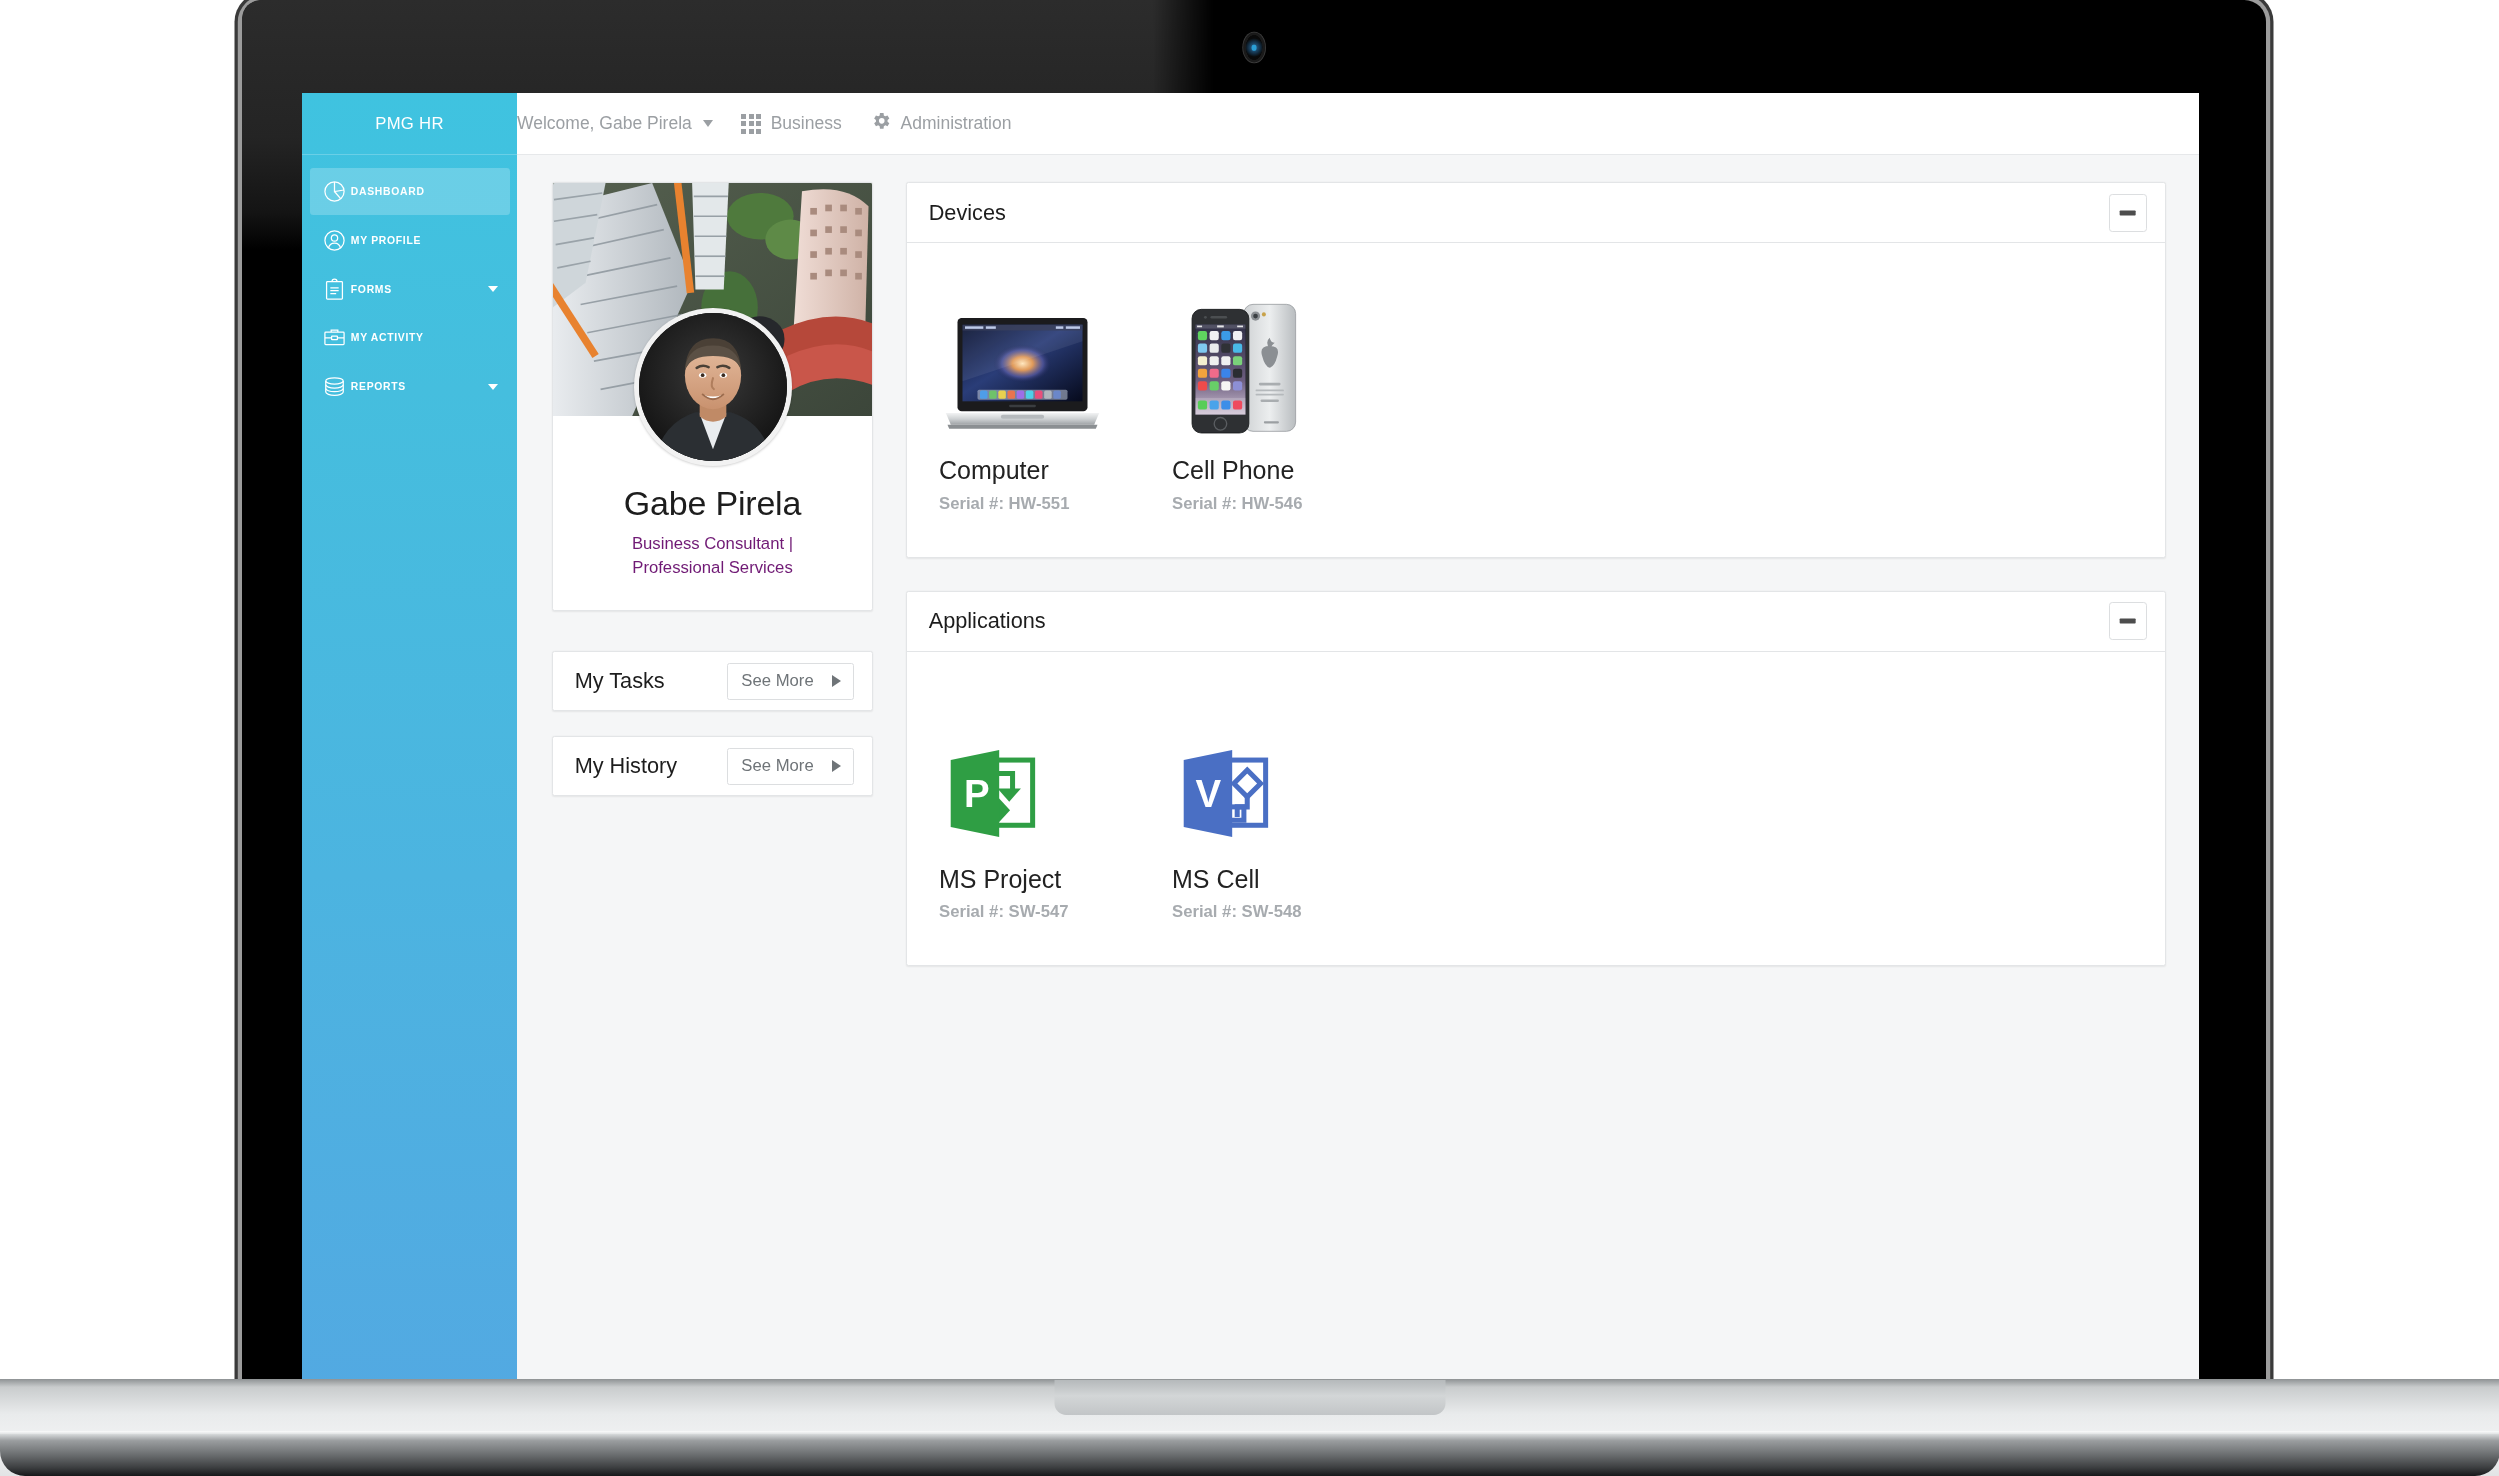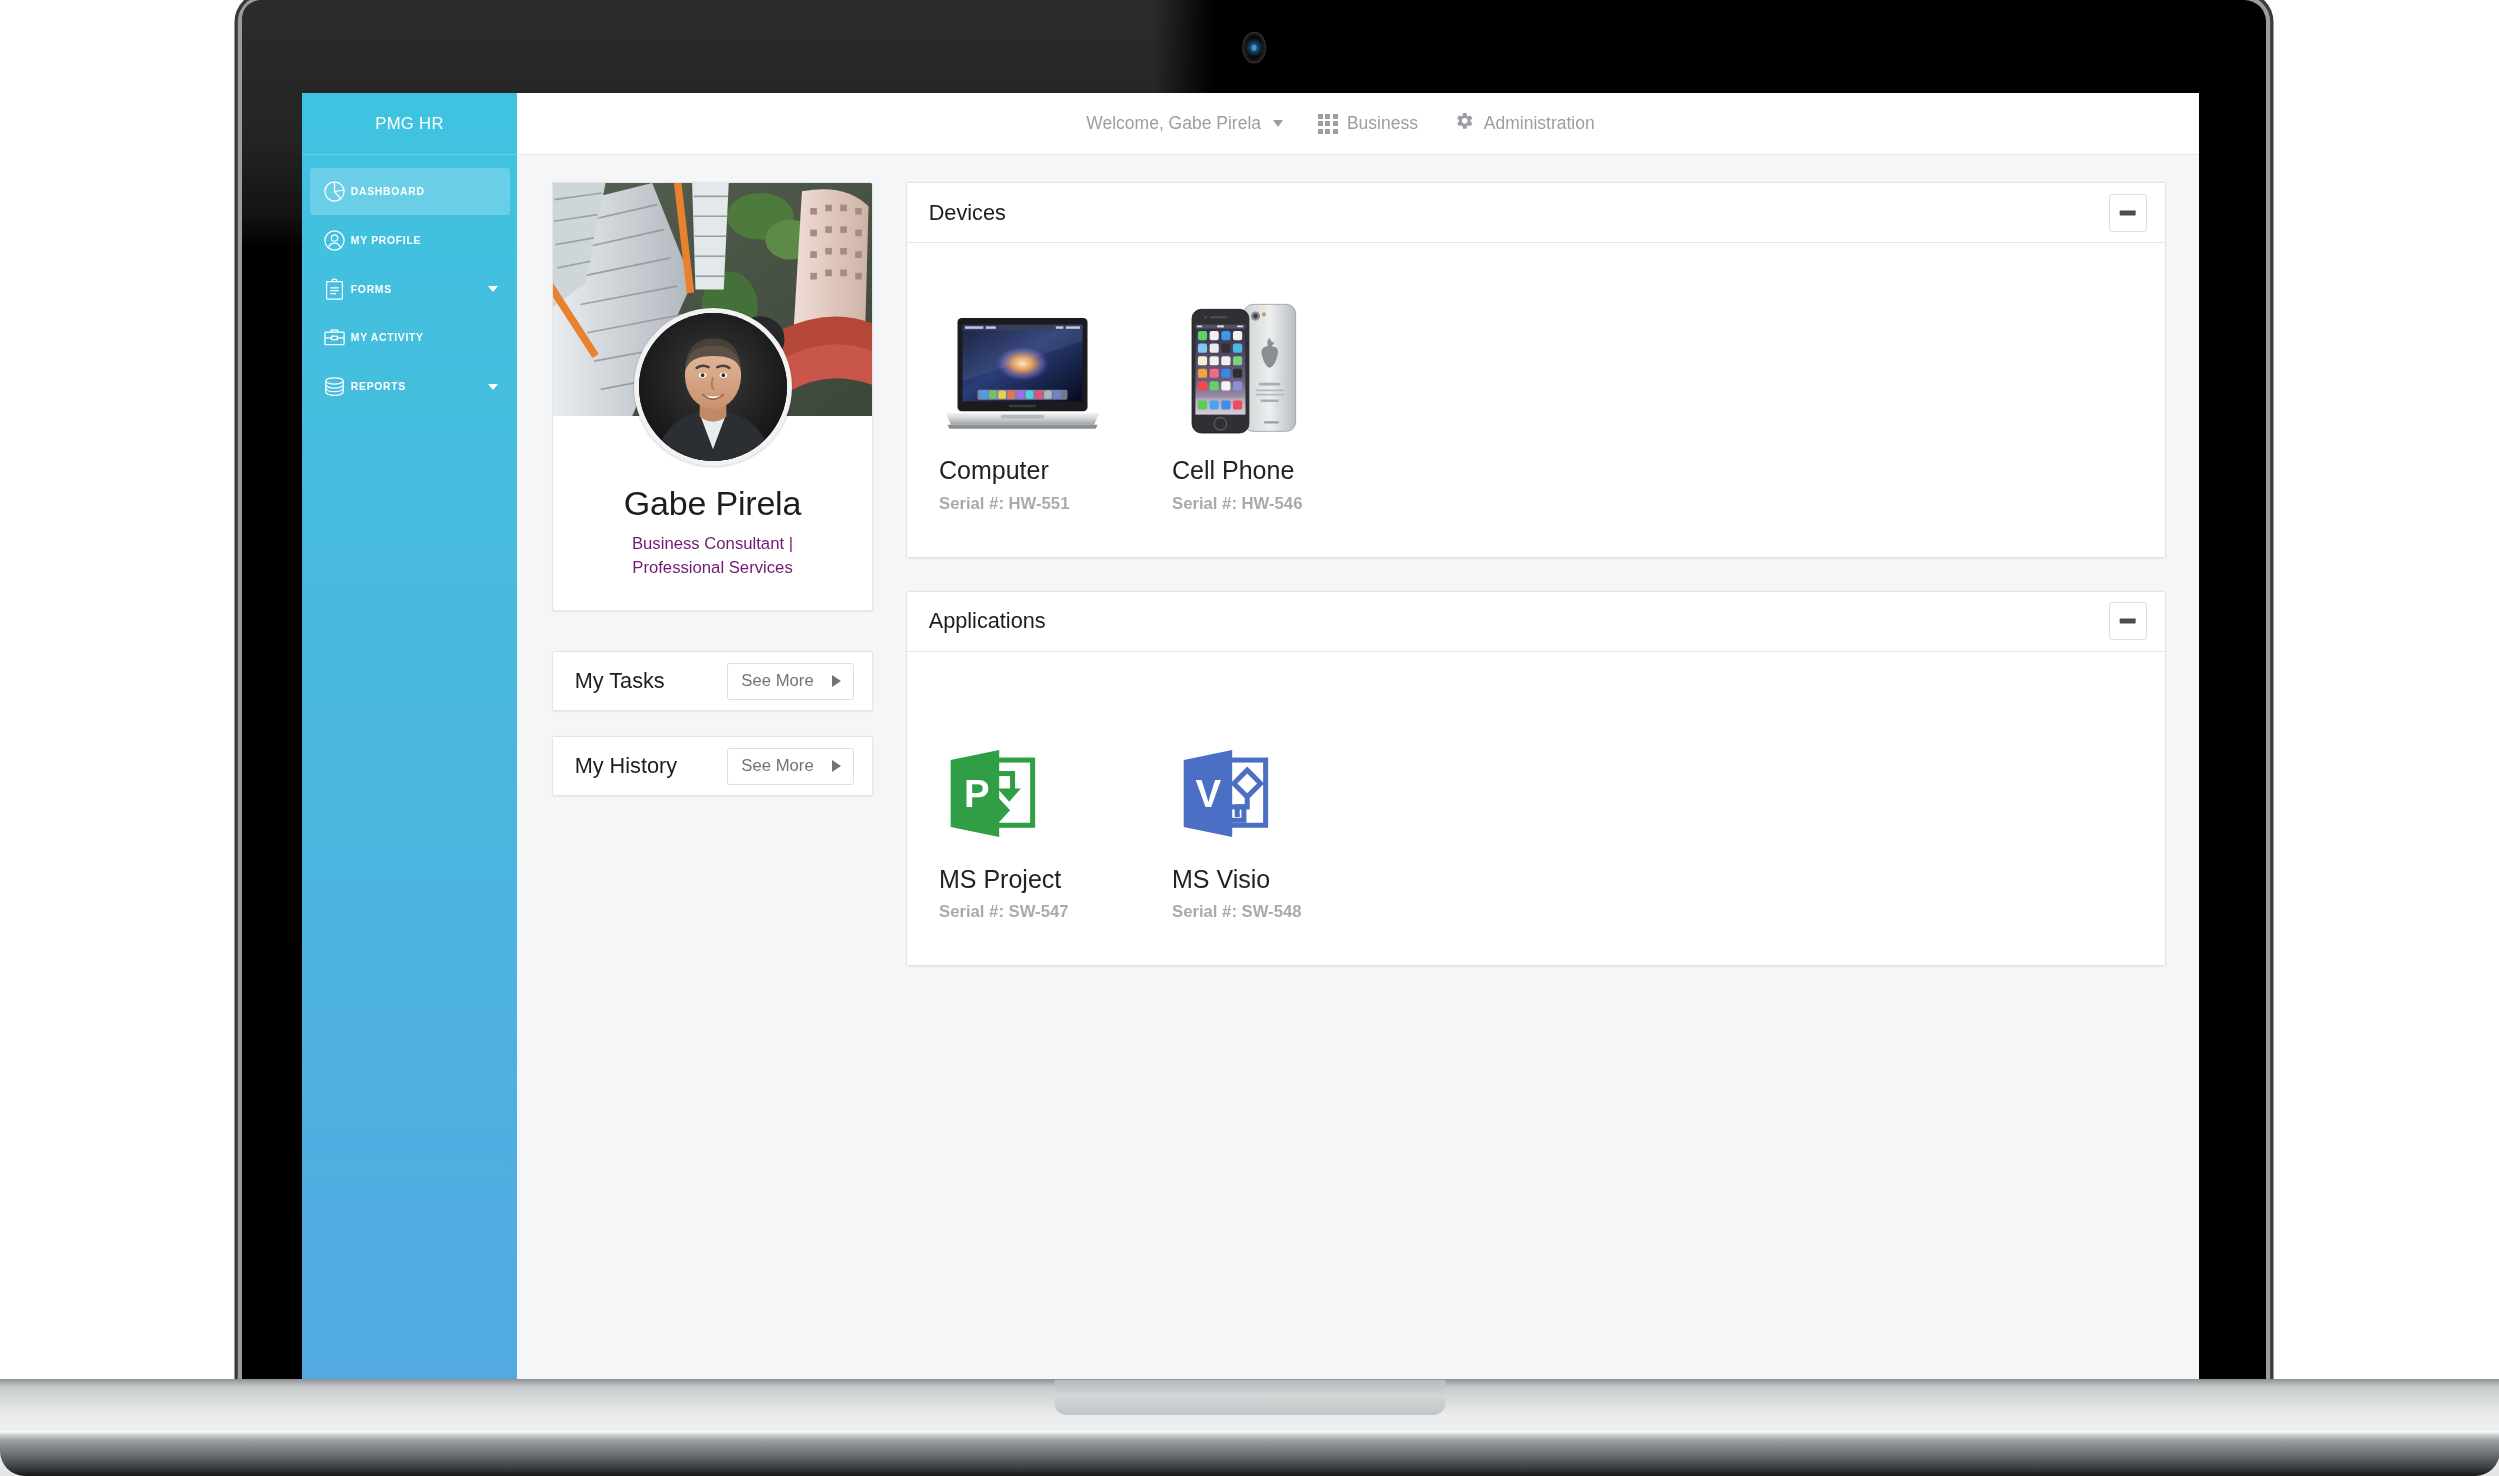--- a/index.html
+++ b/index.html
@@ -104,22 +104,22 @@
     width: 0; height: 0;
     border-left: 5.8px solid transparent; border-right: 5.8px solid transparent;
     border-top: 6.7px solid #ffffff;
   }
 
   
   .main { flex: 1 1 auto; display: flex; flex-direction: column; min-width: 0; }
 
   .topbar {
     height: 62px; flex: 0 0 62px; background: #ffffff;
-    display: flex; align-items: center; justify-content: center;
-    padding-right: 35px; gap: 35px;
+    display: flex; align-items: center; justify-content: flex-start;
+    padding-right: 35px; gap: 28px;
     border-bottom: 0.8px solid #e6e8ea;
   }
   .top-link {
     display: flex; align-items: center; gap: 9.2px;
     color: #9b9fa3; font-size: 17.5px; cursor: pointer; white-space: nowrap;
   }
   .caret-sm {
     width: 0; height: 0; margin-left: 2.5px;
     border-left: 5.8px solid transparent; border-right: 5.8px solid transparent;
     border-top: 7.5px solid #9b9fa3;
@@ -652,21 +652,21 @@
                   <div class="asset-art">
                     <svg width="107" height="107" viewBox="0 0 128 128">
                       <rect x="54" y="24" width="58" height="78" fill="#ffffff" stroke="#4a6fc4" stroke-width="6"></rect>
                       <path d="M90 36 l16 16 -16 16 -16 -16z" fill="none" stroke="#4a6fc4" stroke-width="6"></path>
                       <path d="M90 68 v12 h-12 v12" fill="none" stroke="#4a6fc4" stroke-width="6"></path>
                       <rect x="68" y="80" width="18" height="16" fill="none" stroke="#4a6fc4" stroke-width="6"></rect>
                       <path d="M14 24 L72 12 L72 116 L14 104 Z" fill="#4a6fc4"></path>
                       <text x="28" y="80" font-family="Liberation Sans, sans-serif" font-size="46" font-weight="bold" fill="#ffffff">V</text>
                     </svg>
                   </div>
-                  <div class="asset-name">MS Visio</div>
+                  <div class="asset-name">MS Cell</div>
                   <div class="asset-serial">Serial #: SW-548</div>
                 </div>
 
               </div>
             </section>
 
 
           </div>
         </div>
       </div>

